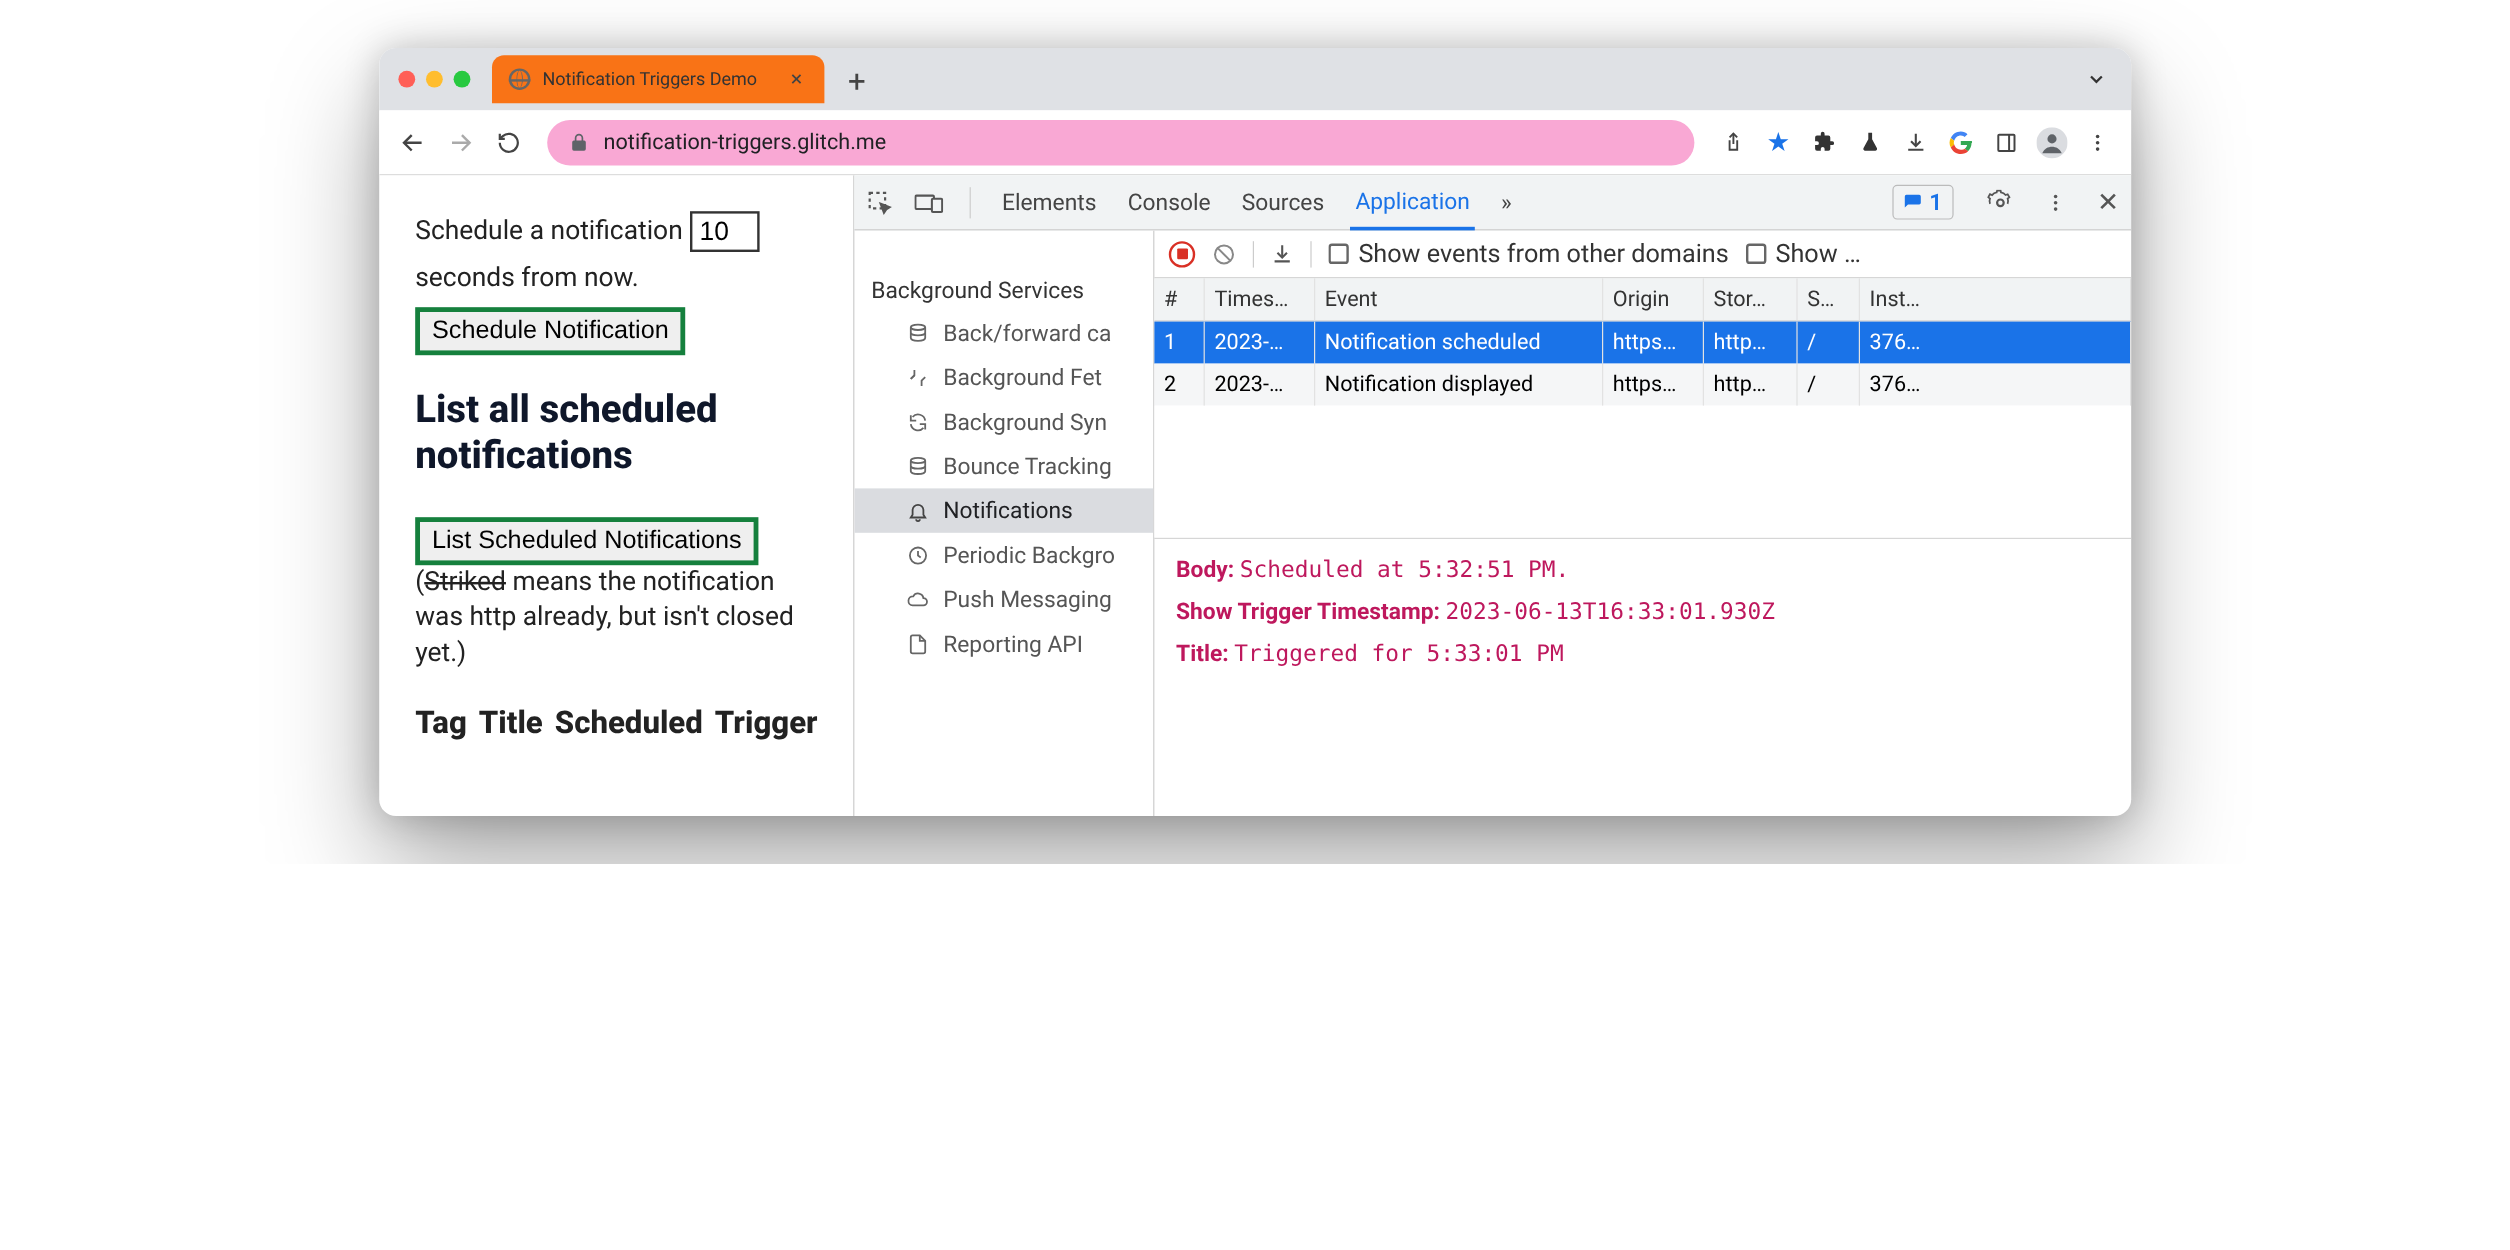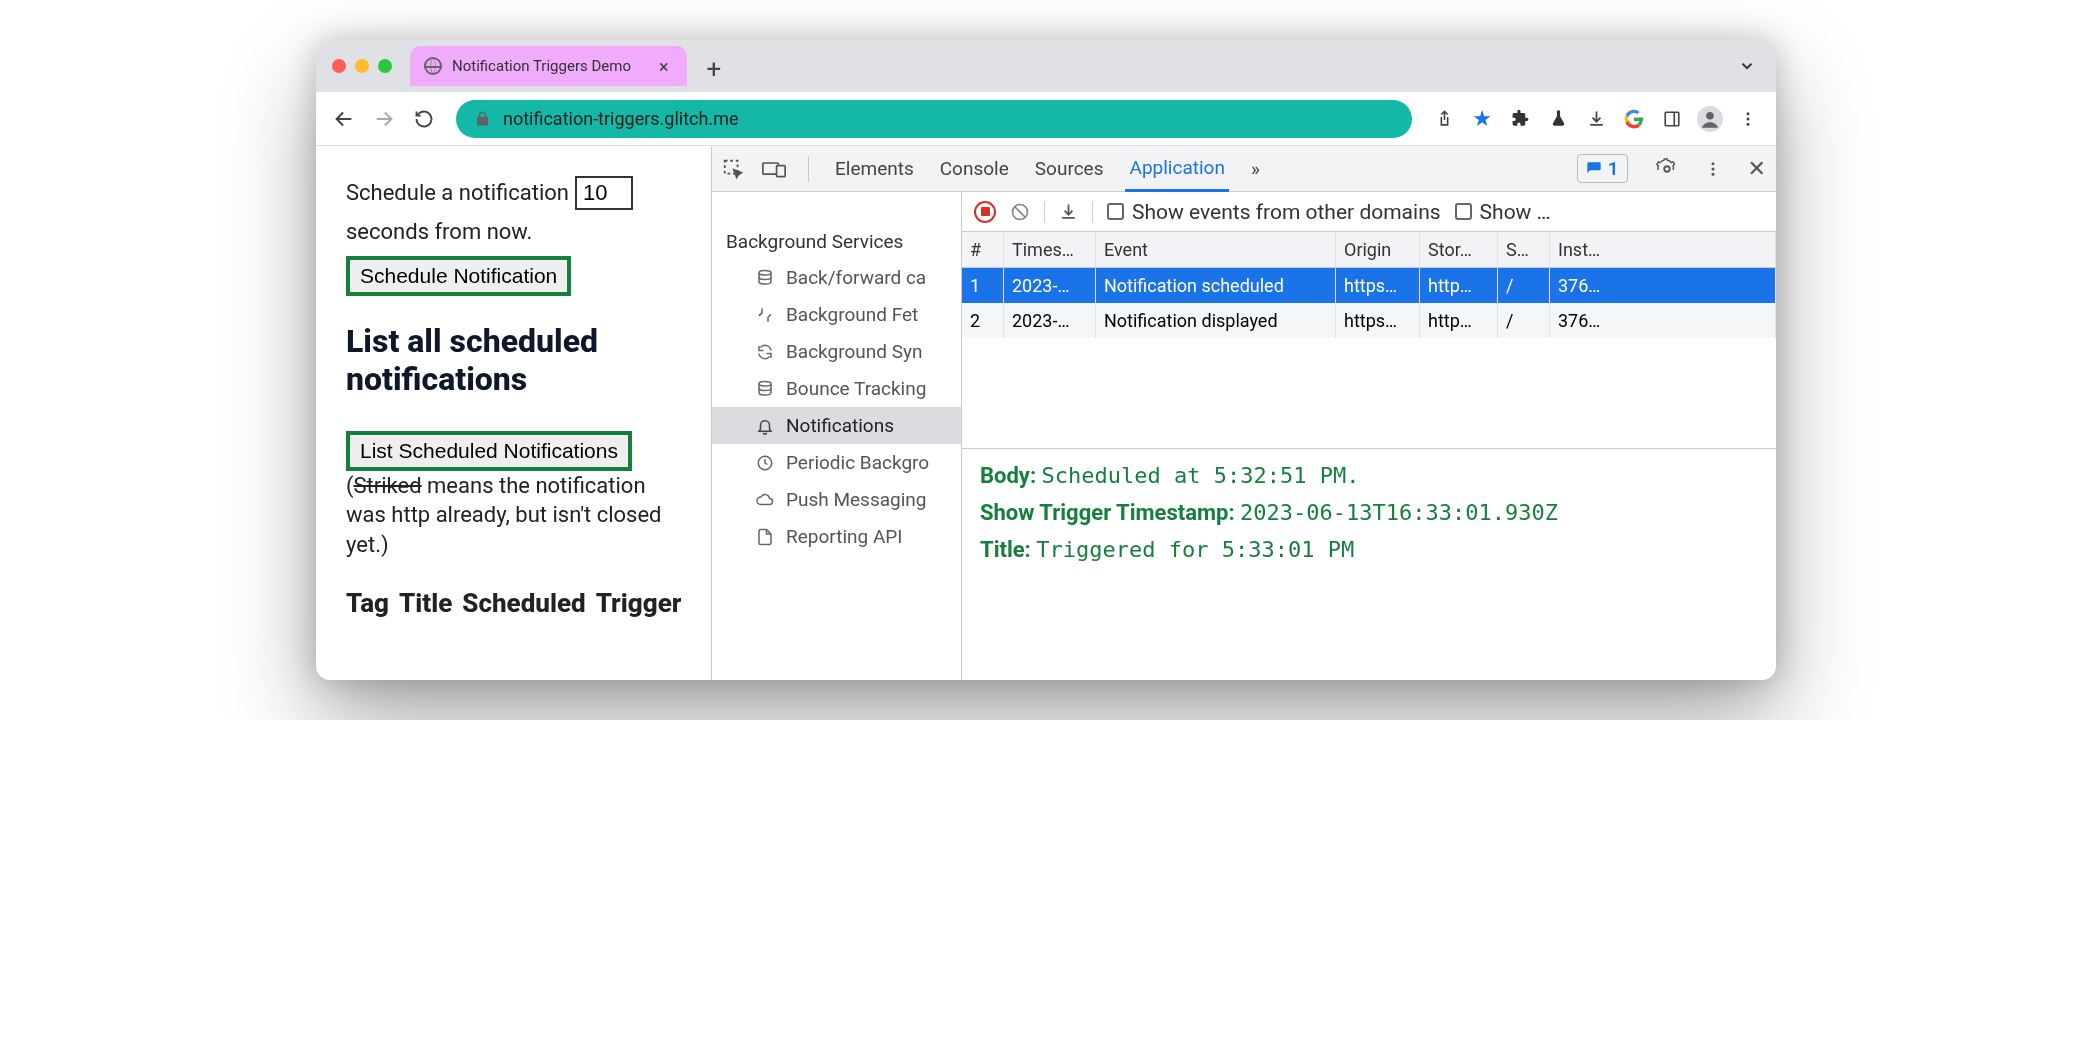--- a/index.html
+++ b/index.html
@@ -28,38 +28,38 @@
     display: flex;
     align-items: center;
     padding: 0 10px;
     gap: 4px;
   }
   .traffic { display: flex; gap: 9px; margin: 0 14px 0 6px; }
   .dot { width: 14px; height: 14px; border-radius: 50%; }
   .dot.r { background: #ff5f57; } .dot.y { background: #ffbd2e; } .dot.g { background: #28c940; }
   .tab {
     display: flex; align-items: center; gap: 10px;
-    background: #f0abfc; height: 40px; border-radius: 10px 10px 0 0;
+    background: #f97316; height: 40px; border-radius: 10px 10px 0 0;
     padding: 0 18px 0 14px; font-size: 15px; color: #333;
     margin-top: 0;
   }
   .tab .globe { width:18px; height:18px; border:2px solid #666; border-radius:50%; position:relative; }
   .tab .globe::before { content:""; position:absolute; inset:0; border-left:2px solid #666; border-right:2px solid #666; border-radius:50%; transform:scaleX(0.4); }
   .tab .globe::after { content:""; position:absolute; left:-2px; right:-2px; top:50%; height:2px; background:#666; }
   .tab .x { font-size:18px; color:#444; margin-left:18px; cursor:pointer; }
   .newtab { font-size:26px; color:#444; margin-left:16px; margin-top:6px; cursor:pointer; }
   .tabstrip .chev { margin-left:auto; margin-right:10px; color:#333; }
   
   .addrbar {
     height: 54px; background:#fff; border-bottom:1px solid #ddd;
     display:flex; align-items:center; padding:0 10px; gap:4px;
   }
   .ic { width:36px; height:36px; display:flex; align-items:center; justify-content:center; color:#444; font-size:20px; cursor:pointer; border-radius:50%; }
   .omnibox {
-    flex:1; height:38px; background:#14b8a6; border-radius:20px;
+    flex:1; height:38px; background:#f9a8d4; border-radius:20px;
     display:flex; align-items:center; padding:0 18px; gap:12px;
     font-size:18px; color:#555; margin:0 10px;
   }
   .omnibox .host { color:#202124; }
   .ext-row { display:flex; align-items:center; gap:2px; }
   .starfill { color:#1a73e8; font-size:22px; }
   
   .body { flex:1; display:flex; overflow:hidden; }
   .page {
     width: 395px; padding: 30px 30px 20px 30px; font-size:22px; color:#222;
@@ -110,21 +110,21 @@
   .chk .box { width:17px; height:17px; border:2px solid #666; border-radius:3px; flex-shrink:0; }
   
   .tbl { border-bottom:1px solid #ccc; }
   .tbl .hrow, .tbl .drow { display:grid; grid-template-columns:42px 92px 240px 84px 78px 52px 1fr; font-size:18px; }
   .tbl .hrow > div, .tbl .drow > div { padding:7px 8px; border-right:1px solid #e2e2e2; white-space:nowrap; overflow:hidden; text-overflow:ellipsis; }
   .tbl .hrow { background:#f1f3f4; border-bottom:1px solid #ccc; color:#333; }
   .tbl .drow.even { background:#f5f6f7; }
   .tbl .drow.sel { background:#1a73e8; color:#fff; }
   .tbl .pad { height:110px; background:#fff; }
   
-  .details { padding:14px 18px; font-size:22px; color:#15803d; display:flex; flex-direction:column; gap:12px; }
+  .details { padding:14px 18px; font-size:19px; color:#be185d; display:flex; flex-direction:column; gap:12px; }
   .details .k { font-weight:700; }
   .details .v { font-family:"SFMono-Regular",Menlo,Consolas,monospace; }
   svg { display:block; }
 </style>
 </head>
 <body>
 
 <div class="window">
 
   <div class="tabstrip">

